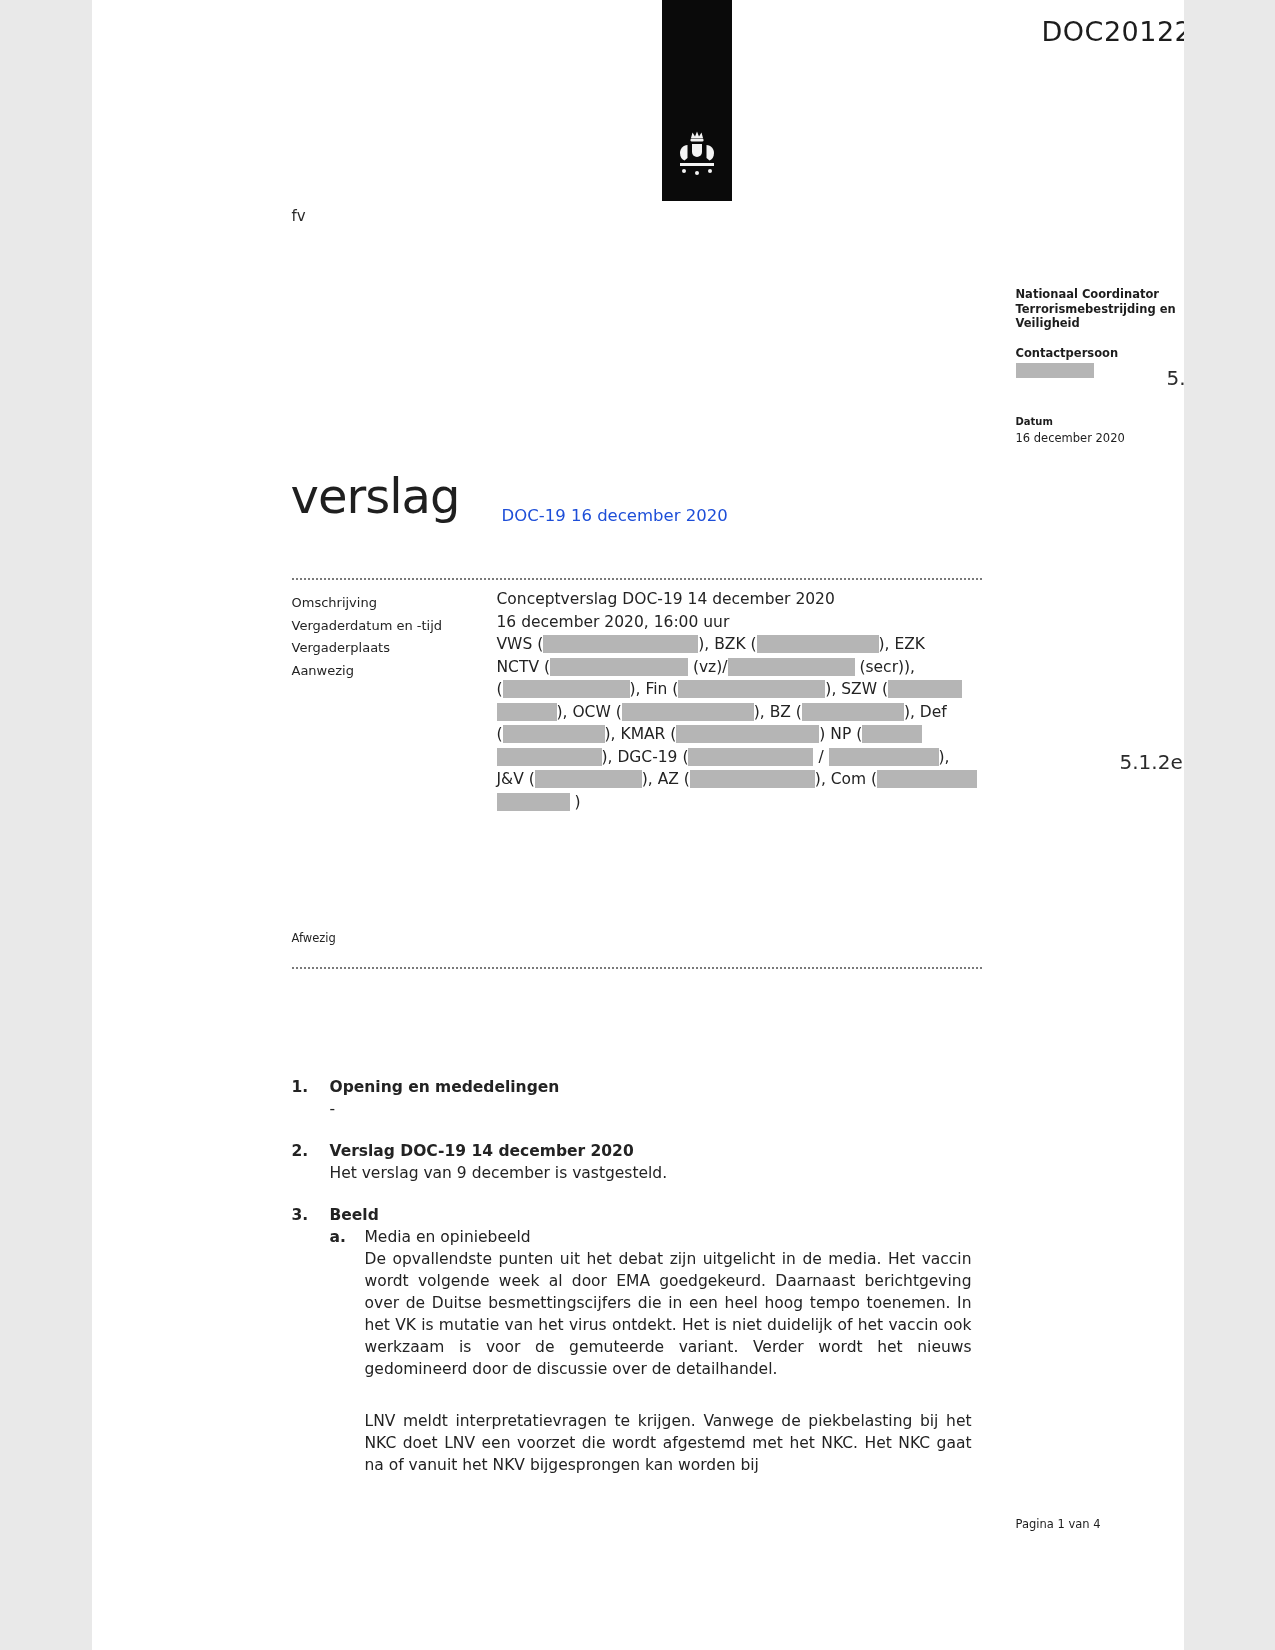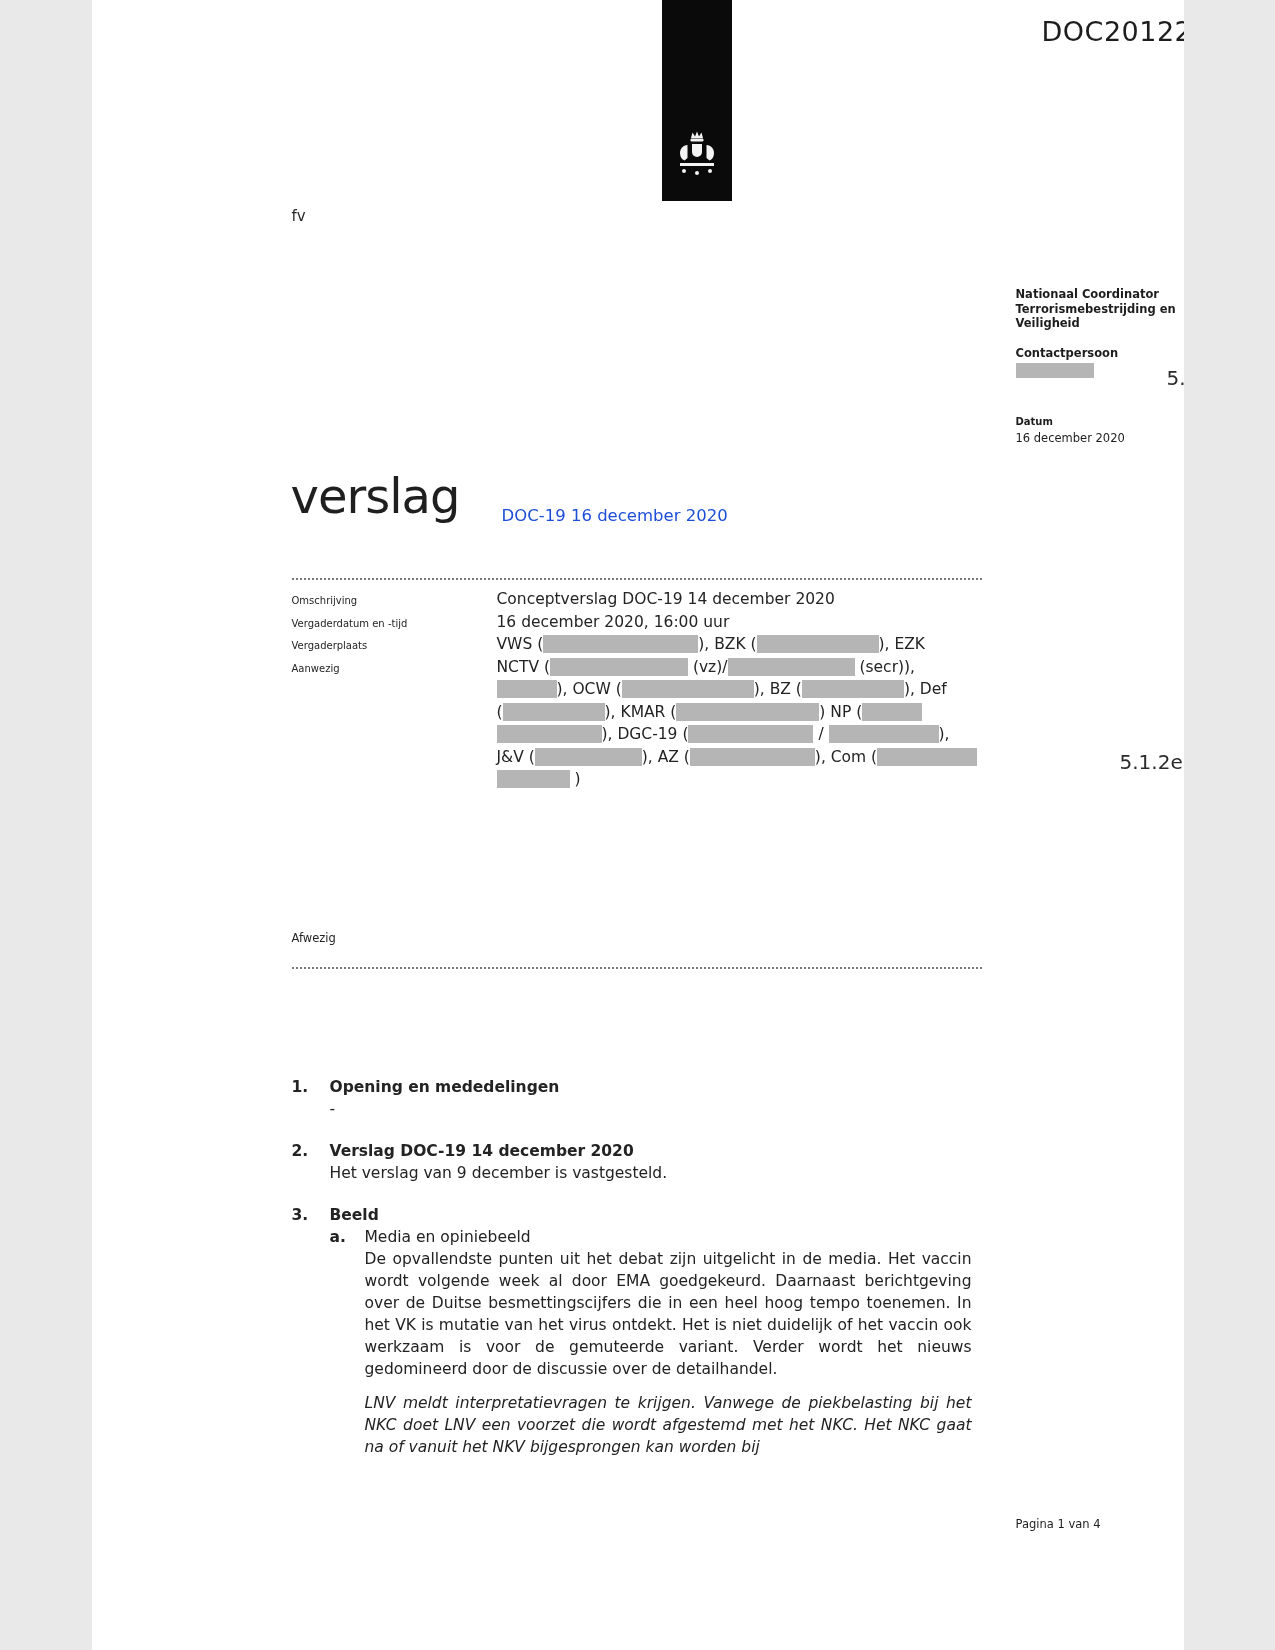--- a/index.html
+++ b/index.html
@@ -20,38 +20,38 @@
   .exemption-1 { position:absolute; left:1075px; top:366px; font-size:20px; color:#2b2b2b; }
   .date-label { position:absolute; left:924px; top:416px; font-size:10px; font-weight:bold; color:#1d1d1d; }
   .date-value { position:absolute; left:924px; top:431px; font-size:11.5px; color:#1d1d1d; }
 
   .title { position:absolute; left:199px; top:468px; font-size:48px; letter-spacing:-1px; color:#1f1f1f; }
   .subtitle { position:absolute; left:410px; top:506px; font-size:16.5px; color:#1d4ed8; }
 
   .dotline { position:absolute; left:200px; width:690px; height:0; border-top:2px dotted #7a7a7a; }
   .dot1 { top:578px; } .dot2 { top:967px; }
 
-  .meta-labels { position:absolute; left:200px; top:595px; font-size:10px; color:#242424; }
+  .meta-labels { position:absolute; left:200px; top:595px; font-size:13px; color:#242424; }
   .meta-labels > div { height:22.5px; }
   .meta-values { position:absolute; left:405px; top:588px; width:520px; font-size:15.5px; line-height:22.5px; color:#232323; }
   .meta-values > div { white-space:nowrap; }
   .redact { display:inline-block; height:18px; vertical-align:-4px; }
   .exemption-2 { position:absolute; left:1028px; top:750px; font-size:20px; color:#2b2b2b; }
   .afwezig-label { position:absolute; left:200px; top:931px; font-size:11.5px; color:#242424; }
 
   .sections { position:absolute; left:200px; top:1076px; width:692px; font-size:15.5px; line-height:22px; }
   .section { margin-bottom:20px; }
   .sec-head { display:flex; font-weight:bold; }
   .sec-num { width:38px; flex:0 0 38px; }
   .sec-body { margin-left:38px; }
   .sec-content { margin-left:38px; }
   .sub-row { display:flex; }
   .sub-letter { width:35px; flex:0 0 35px; font-weight:bold; }
   .para { margin-left:35px; width:607px; text-align:justify; }
-  .para-gap { margin-top:12px;font-style:italic; }
+  .para-gap { margin-top:30px; }
 
   .footer { position:absolute; left:924px; top:1517px; font-size:11.5px; color:#1d1d1d; }
 </style>
 </head>
 <body>
 
 <div class="page">
 
   <div class="logo-band">
     <svg class="logo-emblem" width="50" height="62" viewBox="0 0 50 62">
@@ -95,20 +95,21 @@
     <div>Vergaderplaats</div>
     <div>Aanwezig</div>
   </div>
 
   <div class="meta-values">
     <div>Conceptverslag DOC-19 14 december 2020</div>
     <div>16 december 2020, 16:00 uur</div>
     <div>
         <div>VWS (<span class="redact" style="width: 155px; background: rgb(181, 181, 181);"></span>), BZK (<span class="redact" style="width: 122px; background: rgb(181, 181, 181);"></span>), EZK</div>
         <div>NCTV (<span class="redact" style="width: 138px; background: rgb(181, 181, 181);"></span> (vz)/<span class="redact" style="width: 127px; background: rgb(181, 181, 181);"></span> (secr)),</div>
+        <div>(<span class="redact" style="width: 127px; background: rgb(181, 181, 181);"></span>), Fin (<span class="redact" style="width: 147px; background: rgb(181, 181, 181);"></span>), SZW (<span class="redact" style="width: 74px; background: rgb(181, 181, 181);"></span></div>
         <div><span class="redact" style="width: 60px; background: rgb(181, 181, 181);"></span>), OCW (<span class="redact" style="width: 132px; background: rgb(181, 181, 181);"></span>), BZ (<span class="redact" style="width: 102px; background: rgb(181, 181, 181);"></span>), Def</div>
         <div>(<span class="redact" style="width: 102px; background: rgb(181, 181, 181);"></span>), KMAR (<span class="redact" style="width: 143px; background: rgb(181, 181, 181);"></span>) NP (<span class="redact" style="width: 60px; background: rgb(181, 181, 181);"></span></div>
         <div><span class="redact" style="width: 105px; background: rgb(181, 181, 181);"></span>), DGC-19 (<span class="redact" style="width: 125px; background: rgb(181, 181, 181);"></span> / <span class="redact" style="width: 110px; background: rgb(181, 181, 181);"></span>),</div>
         <div>J&amp;V (<span class="redact" style="width: 107px; background: rgb(181, 181, 181);"></span>), AZ (<span class="redact" style="width: 125px; background: rgb(181, 181, 181);"></span>), Com (<span class="redact" style="width: 100px; background: rgb(181, 181, 181);"></span></div>
         <div><span class="redact" style="width: 73px; background: rgb(181, 181, 181);"></span> )</div>
       </div>
   </div>
 
   <div class="exemption-2">5.1.2e</div>
   <div class="afwezig-label">Afwezig</div>

